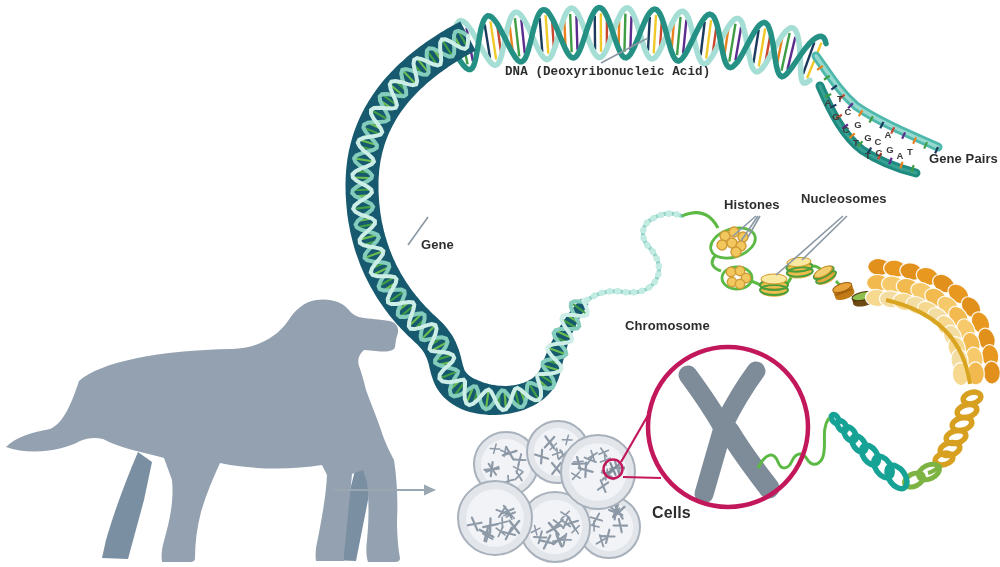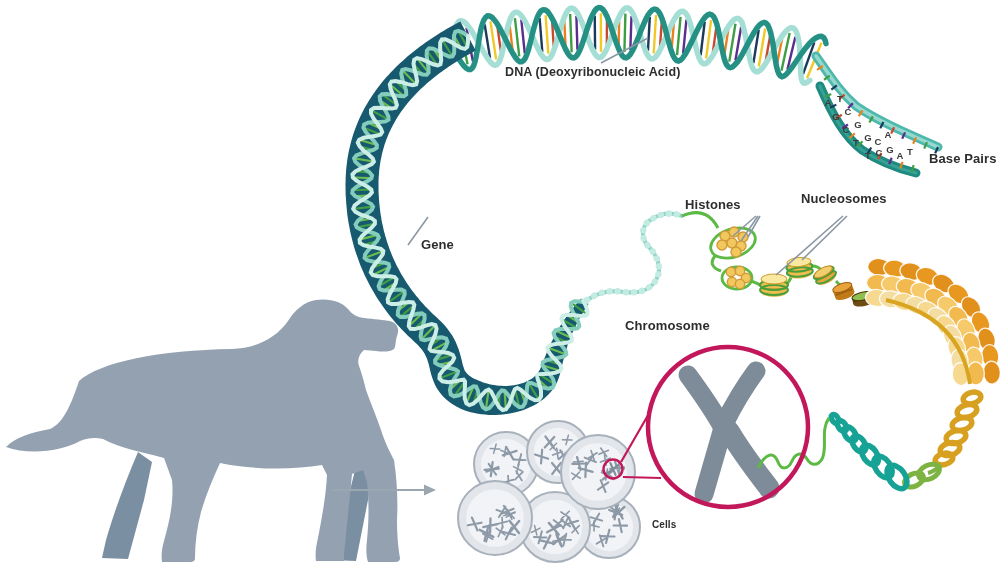--- a/index.html
+++ b/index.html
@@ -1,27 +1,27 @@
 <!DOCTYPE html>
 <html><head>
 <meta charset="utf-8">
 <style>
   html,body{margin:0;padding:0;background:#fff;}
   .stage{position:relative;width:1000px;height:567px;background:#ffffff;overflow:hidden;
          font-family:"Liberation Sans",sans-serif;}
   svg{position:absolute;left:0;top:0;}
   .lbl{position:absolute;font-weight:bold;font-size:13px;color:#2d2d2d;white-space:nowrap;
        letter-spacing:.1px;}
-  .lbl-dna{left:505px;top:65px;font-size:12.5px;}
+  .lbl-dna{left:505px;top:65px;font-size:12.5px;font-family:Liberation Mono, monospace;}
   .lbl-basepairs{left:929px;top:151px;}
   .lbl-gene{left:421px;top:197px;margin-top:40px;}
-  .lbl-histones{left:685px;top:197px;}
+  .lbl-histones{left:724px;top:197px;}
   .lbl-nucleosomes{left:801px;top:191px;}
   .lbl-chromosome{left:625px;top:318px;}
-  .lbl-cells{left:652px;top:519px;font-size:10px;}
+  .lbl-cells{left:652px;top:504px;font-size:16px;}
   .bp-letter{font:bold 9.5px "Liberation Sans",sans-serif;fill:#3b3b3b;text-anchor:middle;}
 </style>
 </head>
 <body>
 
 <div class="stage">
 
 <svg id="art" width="1000" height="567" viewBox="0 0 1000 567">
 
   <path id="guide-helix" d="M 452,48 C 550,26 660,30 740,44 C 780,50 800,54 818,62" fill="none" stroke="none"></path>
@@ -478,20 +478,20 @@
     <line x1="428" y1="217" x2="408" y2="245"></line>
     <line x1="756" y1="216" x2="733" y2="236"></line>
     <line x1="758" y1="216" x2="741" y2="241"></line>
     <line x1="760" y1="216" x2="748" y2="237"></line>
     <line x1="843" y1="216" x2="776" y2="275"></line>
     <line x1="847" y1="216" x2="802" y2="260"></line>
   </g>
 </svg>
 
 <div class="lbl lbl-dna">DNA (Deoxyribonucleic Acid)</div>
-<div class="lbl lbl-basepairs">Base Pairs</div>
+<div class="lbl lbl-basepairs">Gene Pairs</div>
 <div class="lbl lbl-gene">Gene</div>
 <div class="lbl lbl-histones">Histones</div>
 <div class="lbl lbl-nucleosomes">Nucleosomes</div>
 <div class="lbl lbl-chromosome">Chromosome</div>
 <div class="lbl lbl-cells">Cells</div>
 
 </div>
 
 </body></html>

